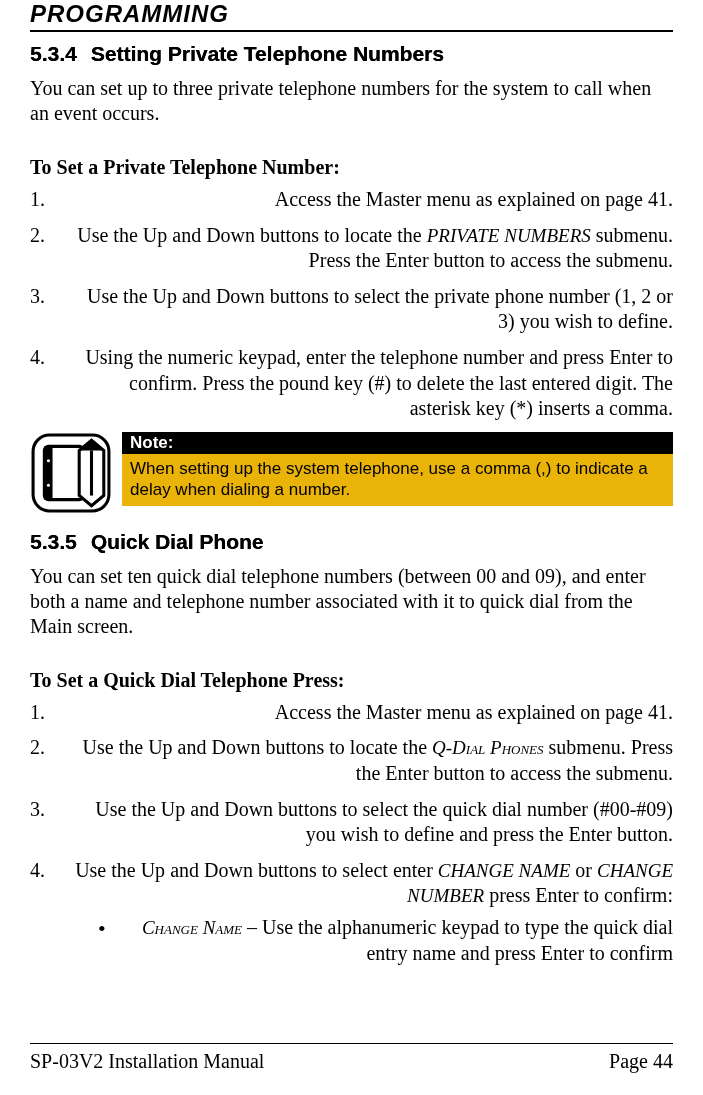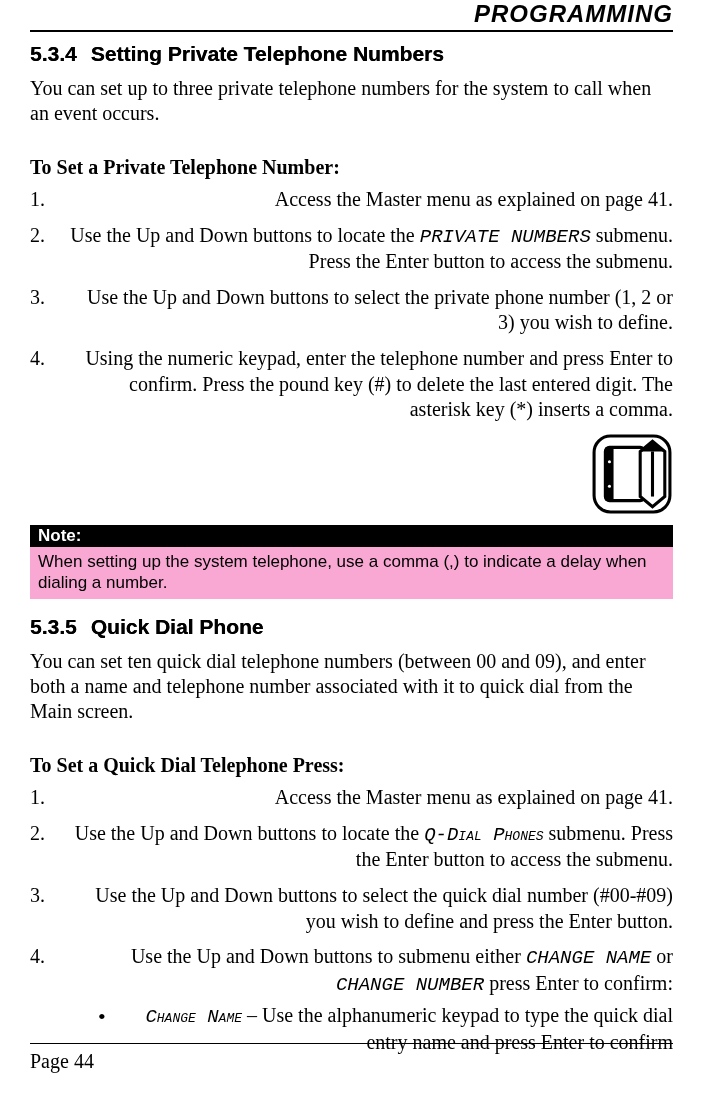--- a/index.html
+++ b/index.html
@@ -6,21 +6,20 @@
     body {
       width: 703px;
       height: 1095px;
       background: #fff;
       font-family: "Times New Roman", Times, serif;
       color: #000;
       padding: 0 30px;
       position: relative;
     }
     .page-header {
-      text-align: right;
       font-family: Arial, sans-serif;
       font-weight: bold;
       font-style: italic;
       font-size: 24px;
       letter-spacing: 1px;
       border-bottom: 2px solid #000;
       padding-bottom: 2px;
       margin-bottom: 10px;
     }
     .section-heading {
@@ -63,42 +62,41 @@
       position: absolute;
       left: 0;
       top: 0;
     }
     .smallcaps {
       font-variant: small-caps;
       font-size: 19px;
     }
     .note-block {
       display: flex;
-      align-items: flex-end;
+      align-items: flex-start;
       margin: 6px 0 16px 0;
       gap: 10px;
-      flex-direction: column;
     }
     .note-icon {
       width: 82px;
       height: 82px;
       flex: 0 0 82px;
     }
     .note-icon svg { width: 100%; height: 100%; display: block; }
     .note-body { flex: 1; }
     .note-title {
       background: #000;
       color: #fff;
       font-family: Arial, sans-serif;
       font-weight: bold;
       font-size: 17px;
       padding: 1px 8px;
     }
     .note-text {
-      background: #f9a8d4;
+      background: #eab308;
       font-family: Arial, sans-serif;
       font-size: 17px;
       line-height: 1.25;
       padding: 4px 8px 6px 8px;
     }
     .bullet-list {
       list-style: none;
       margin: 6px 0 0 0;
       padding: 0;
     }
@@ -121,21 +119,21 @@
       bottom: 22px;
       left: 30px;
       right: 30px;
       border-top: 1.5px solid #000;
       padding-top: 6px;
       display: flex;
       justify-content: space-between;
       font-size: 20px;
     }
     b { font-weight: normal; }
-    i { font-style: italic; font-family: Liberation Mono, monospace; }
+    i { font-style: italic; }
   </style>
 </head>
 <body>
 
 <div class="page-header">PROGRAMMING</div>
 
 <div class="section-heading">
   <span class="num">5.3.4</span><span>Setting Private Telephone Numbers</span>
 </div>
 
@@ -185,24 +183,25 @@
 
 <ol class="steps">
   <li>Access the Master menu as explained on page 41.</li>
   <li>
     <span>Use the </span><b>Up</b><span> and </span><b>Down</b><span> buttons to locate the </span><i><span class="smallcaps">Q-Dial Phones</span></i><span> submenu.  Press the </span><b>Enter</b><span> button to access the submenu.</span>
   </li>
   <li>
     <span>Use the </span><b>Up</b><span> and </span><b>Down</b><span> buttons to select the quick dial number (#00-#09) you wish to define and press the </span><b>Enter</b><span> button.</span>
   </li>
   <li>
-    <span>Use the </span><b>Up</b><span> and </span><b>Down</b><span> buttons to submenu either </span><i><span class="smallcaps">CHANGE NAME</span></i><span> or </span><i><span class="smallcaps">CHANGE NUMBER</span></i><span> press </span><b>Enter</b><span> to confirm:</span>
+    <span>Use the </span><b>Up</b><span> and </span><b>Down</b><span> buttons to select enter </span><i><span class="smallcaps">CHANGE NAME</span></i><span> or </span><i><span class="smallcaps">CHANGE NUMBER</span></i><span> press </span><b>Enter</b><span> to confirm:</span>
     <ul class="bullet-list">
       <li>
         <i><span class="smallcaps">Change Name</span></i><span> – Use the alphanumeric keypad to type the quick dial entry name and press </span><b>Enter</b><span> to confirm</span>
       </li>
     </ul>
   </li>
 </ol>
 
 <div class="page-footer">
+  <span>SP-03V2 Installation Manual</span>
   <span>Page 44</span>
 </div>
 
 </body></html>

